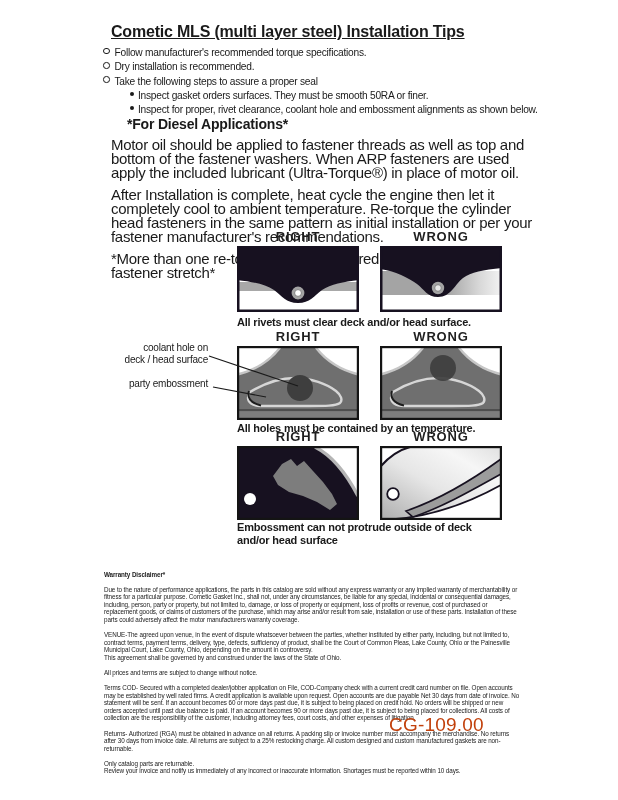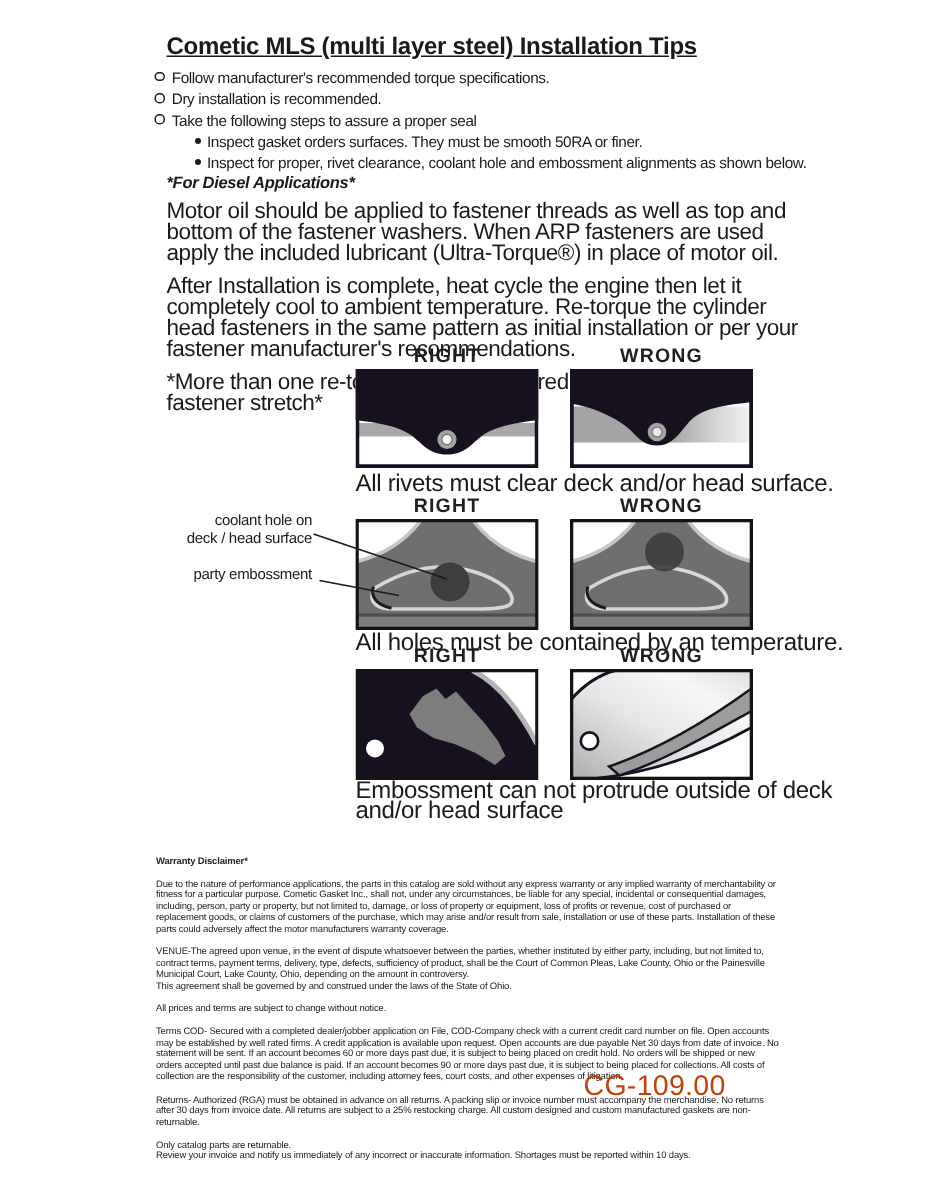--- a/index.html
+++ b/index.html
@@ -12,26 +12,26 @@
     text-decoration:underline;letter-spacing:-0.2px;white-space:nowrap;
   }
   .bullets{position:absolute;left:103px;top:44px;font-size:10.2px;letter-spacing:-0.25px;}
   .b-line{display:flex;align-items:flex-end;height:14.2px;white-space:nowrap;}
   .b-line.sub{margin-left:27px;}
   .mk-open{width:4.5px;height:4.5px;border:1px solid #1a1a1a;border-radius:50%;
     display:inline-block;margin-right:5px;flex:none;align-self:center;}
   .mk-dot{width:4px;height:4px;background:#1a1a1a;border-radius:50%;
     display:inline-block;margin-right:4px;flex:none;align-self:center;}
   .diesel{position:absolute;left:111px;top:116px;width:424px;}
-  .diesel h2{font-size:11px;font-weight:bold;margin:0 0 6px 0;letter-spacing:-0.2px;font-style:italic;}
+  .diesel h2{font-size:14px;font-weight:bold;margin:0 0 6px 16px;letter-spacing:-0.2px;}
   .diesel p{font-size:15px;line-height:13.9px;letter-spacing:-0.3px;margin:0 0 8.5px 0;}
   .dg-label{position:absolute;width:122px;text-align:center;font-size:13px;font-weight:bold;
     letter-spacing:0.8px;color:#1f1f1f;}
   .panel{position:absolute;width:122px;}
-  .caption{position:absolute;left:237px;font-size:16px;font-weight:normal;letter-spacing:-0.2px;
+  .caption{position:absolute;left:237px;font-size:11px;font-weight:bold;letter-spacing:-0.2px;
     line-height:13px;white-space:nowrap;}
   .anno{position:absolute;width:148px;left:60px;text-align:right;font-size:10px;
     line-height:11.5px;letter-spacing:-0.2px;}
   .leaders{position:absolute;left:0;top:0;pointer-events:none;}
   .legal{position:absolute;left:104px;top:571px;width:417px;font-size:6.3px;
     line-height:7.6px;letter-spacing:-0.1px;color:#222;}
   .legal .lh{font-weight:bold;margin:0 0 7px 0;}
   .legal p{margin:0 0 7.5px 0;}
   .legal p.tight{margin-bottom:0;}
   .footer-code{position:absolute;left:389px;top:714px;font-size:19px;letter-spacing:0.2px;color:#c2410c;}

